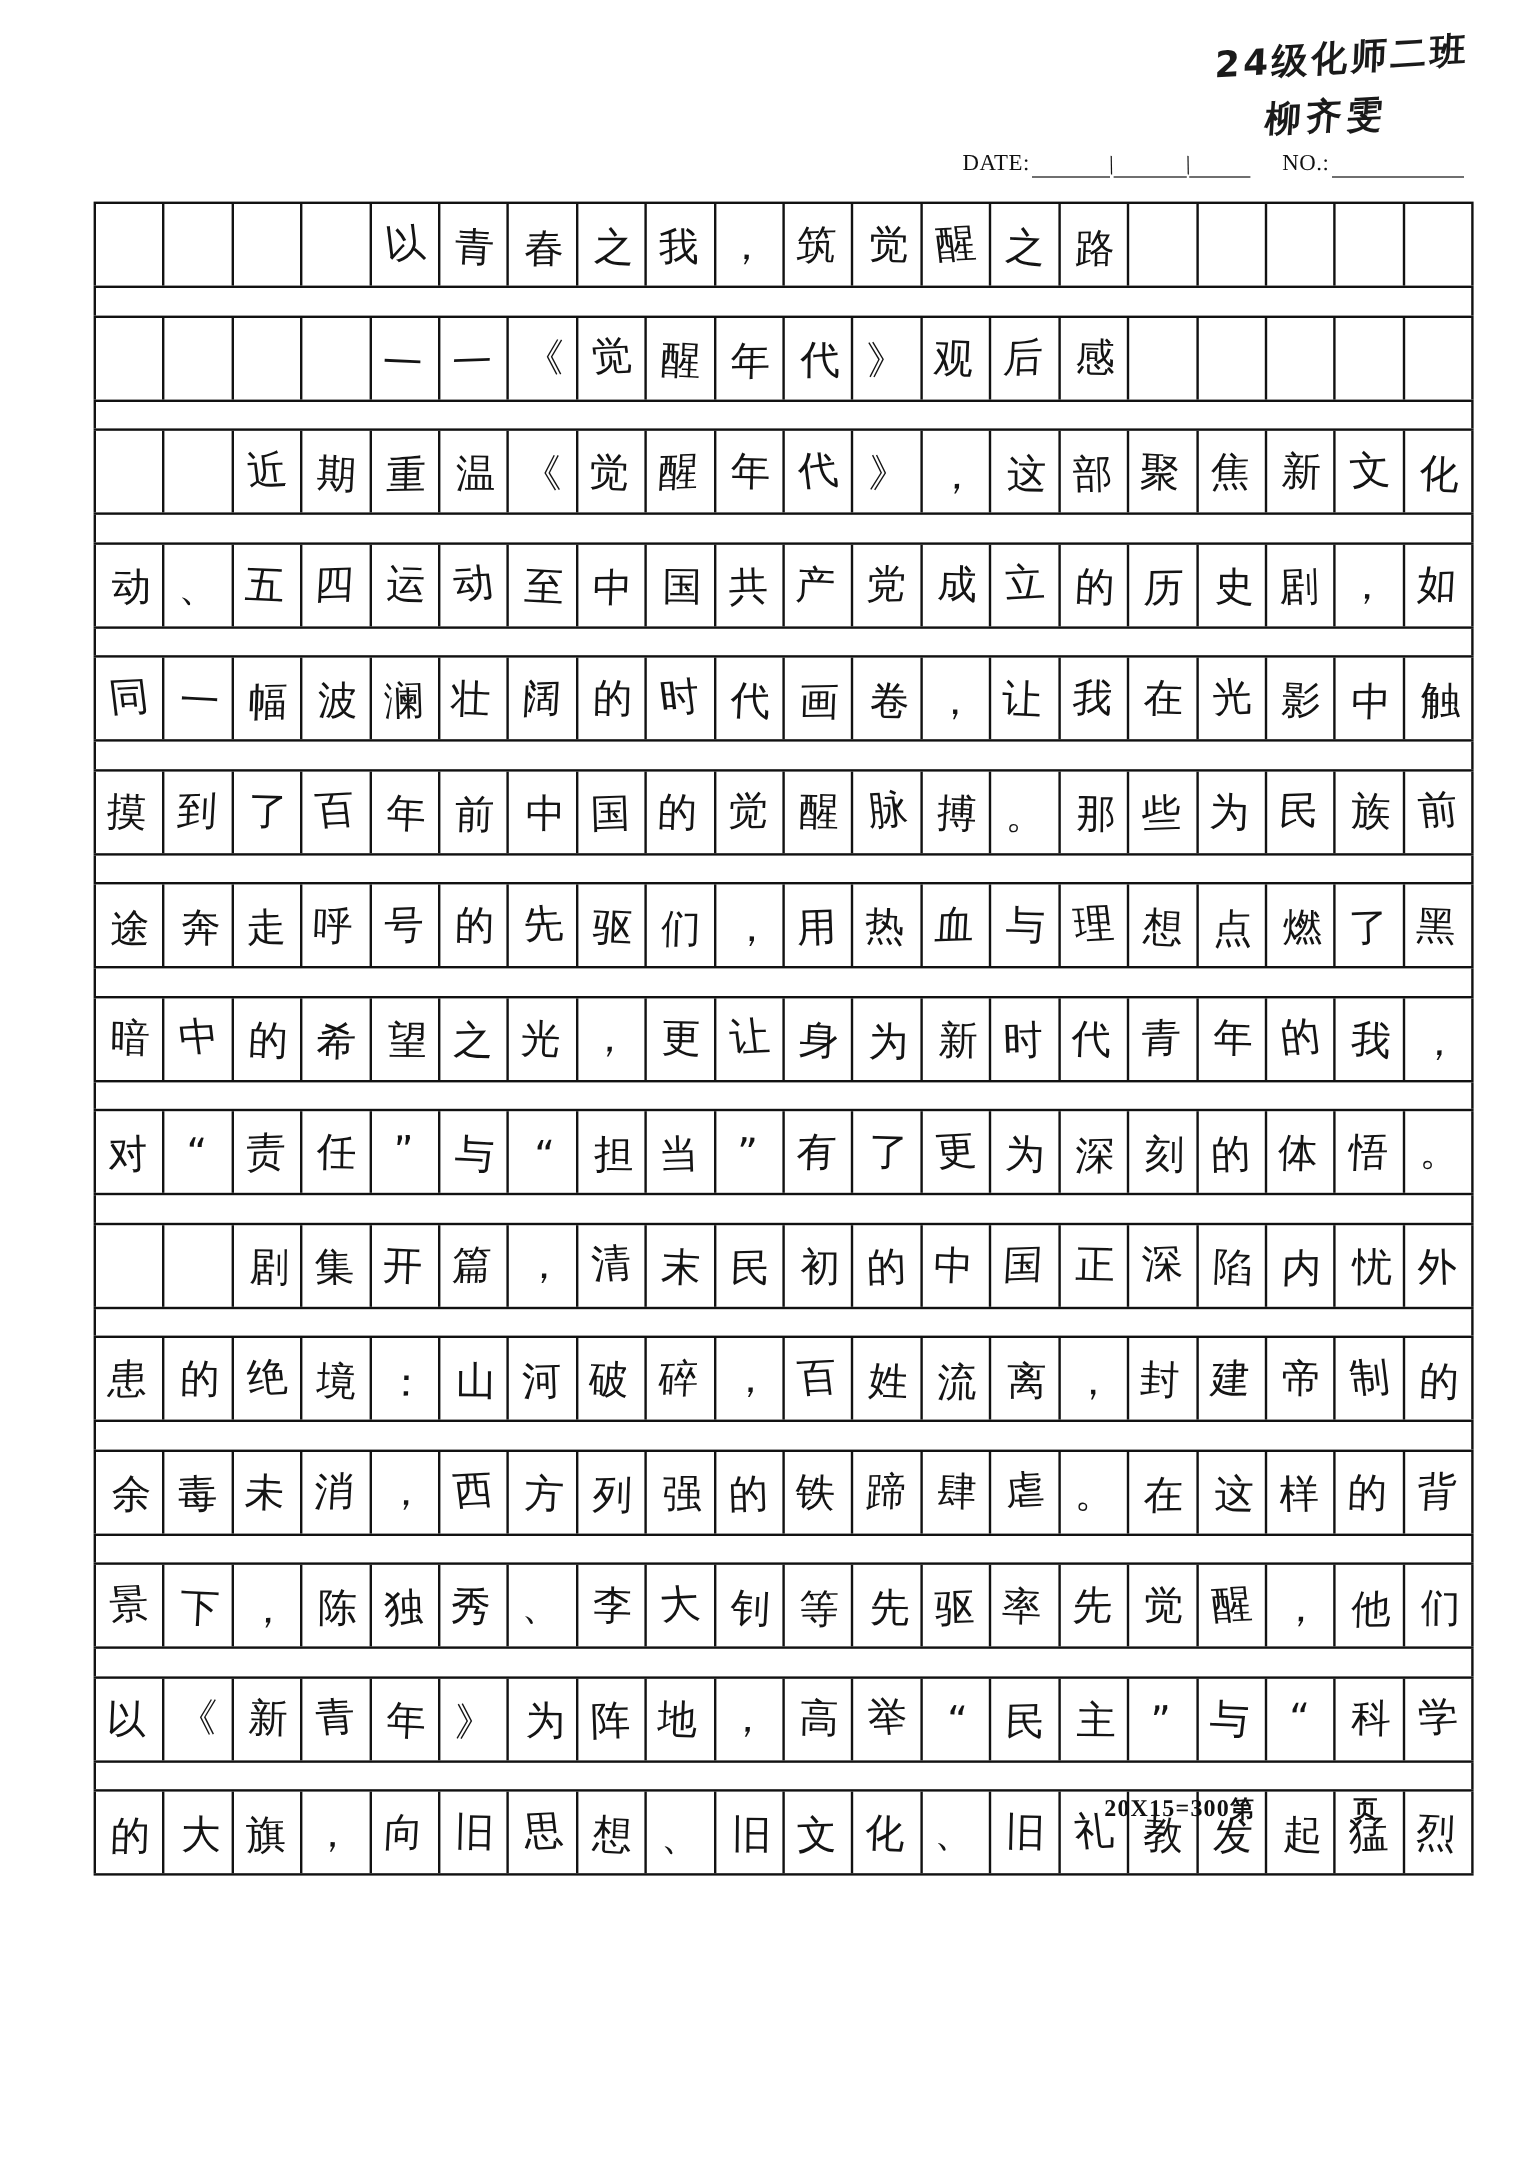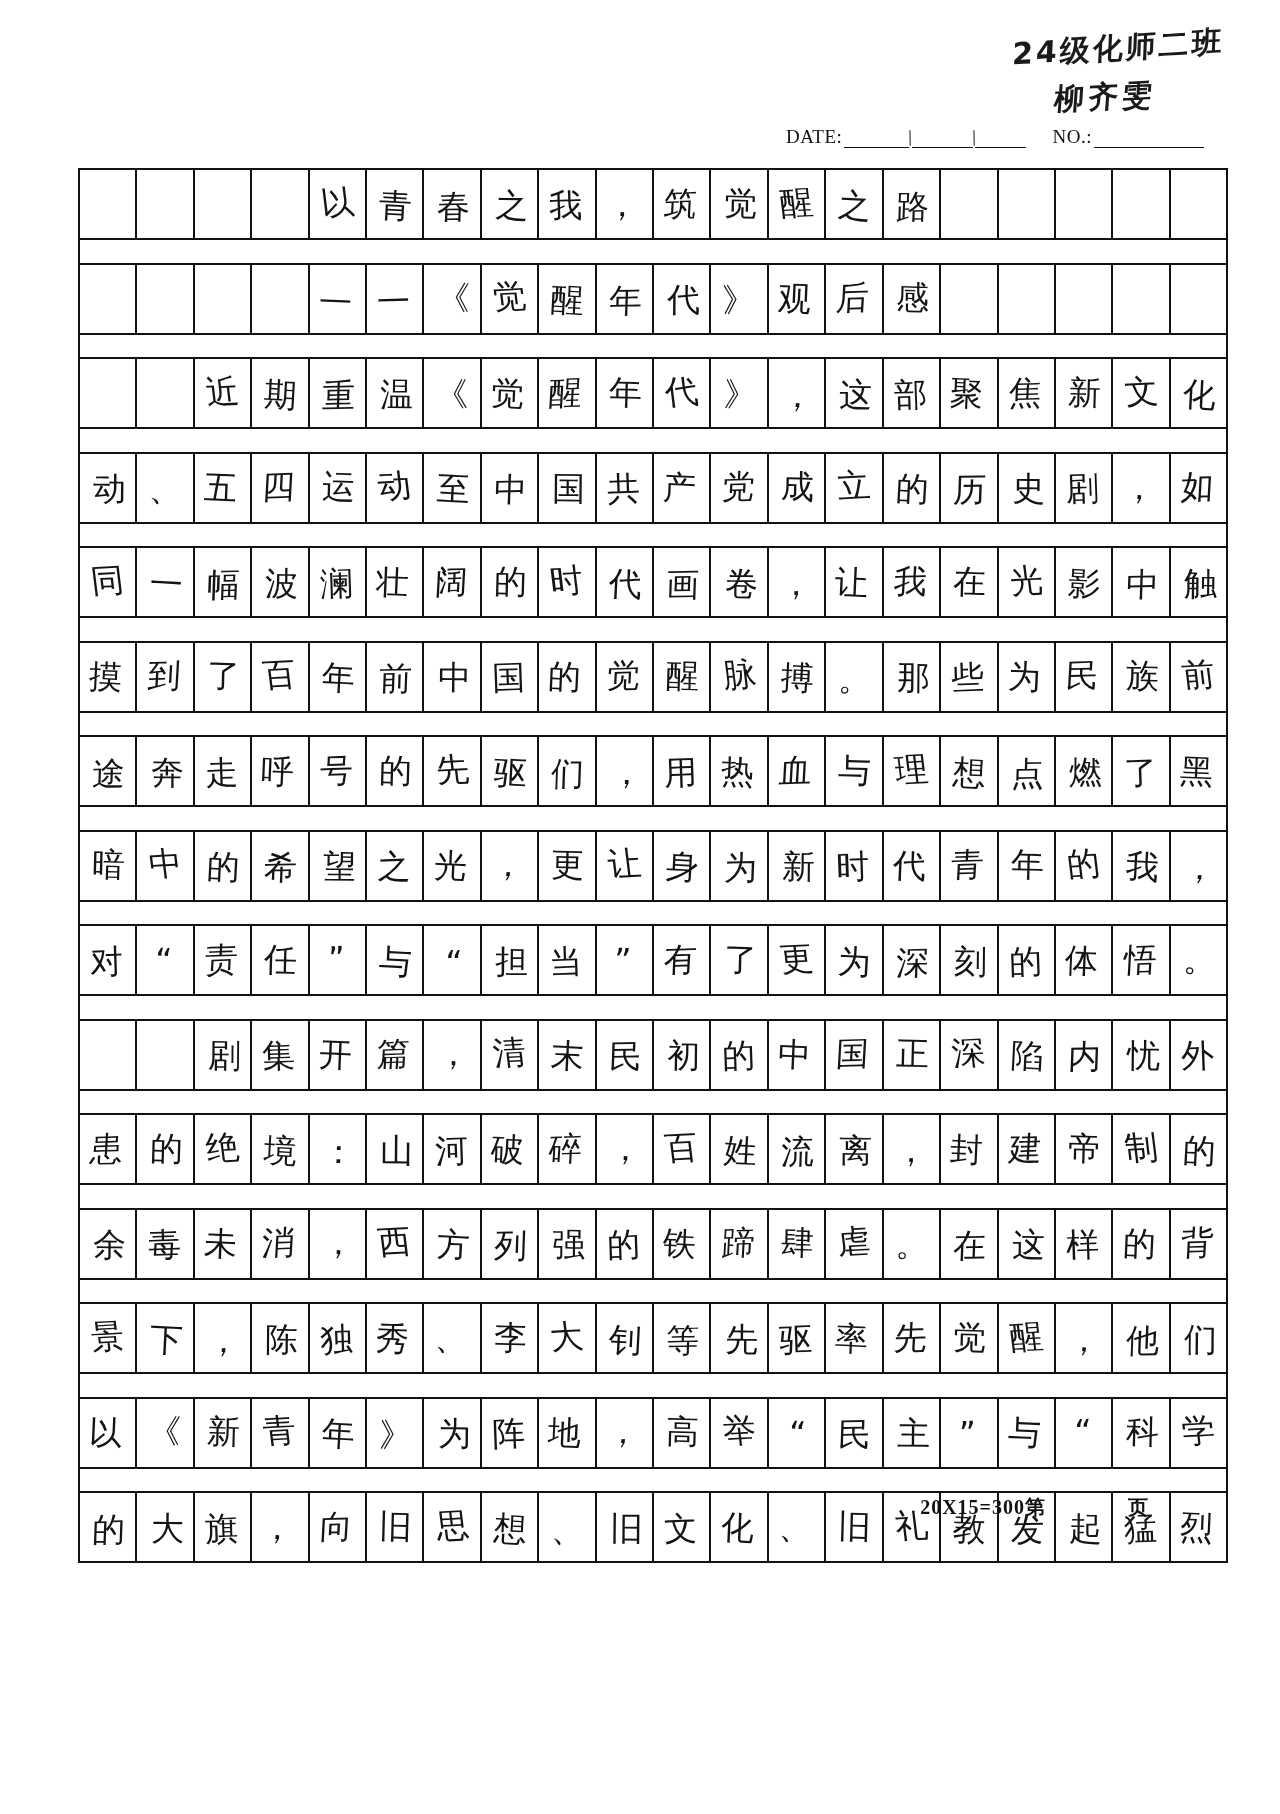--- a/index.html
+++ b/index.html
@@ -37,21 +37,21 @@
     margin-top: 6px;
     margin-left: 42px;
     transform: rotate(-3deg) skewX(-7deg);
     font-weight: 600;
   }
 
   
   .meta-line {
     position: absolute;
     top: 122px;
-    right: 74px;
+    right: 58px;
     width: 420px;
     display: flex;
     align-items: flex-end;
     justify-content: flex-end;
     font-size: 19px;
     letter-spacing: .5px;
   }
   .meta-label { white-space: nowrap; }
   .meta-blank {
     display: inline-block;

